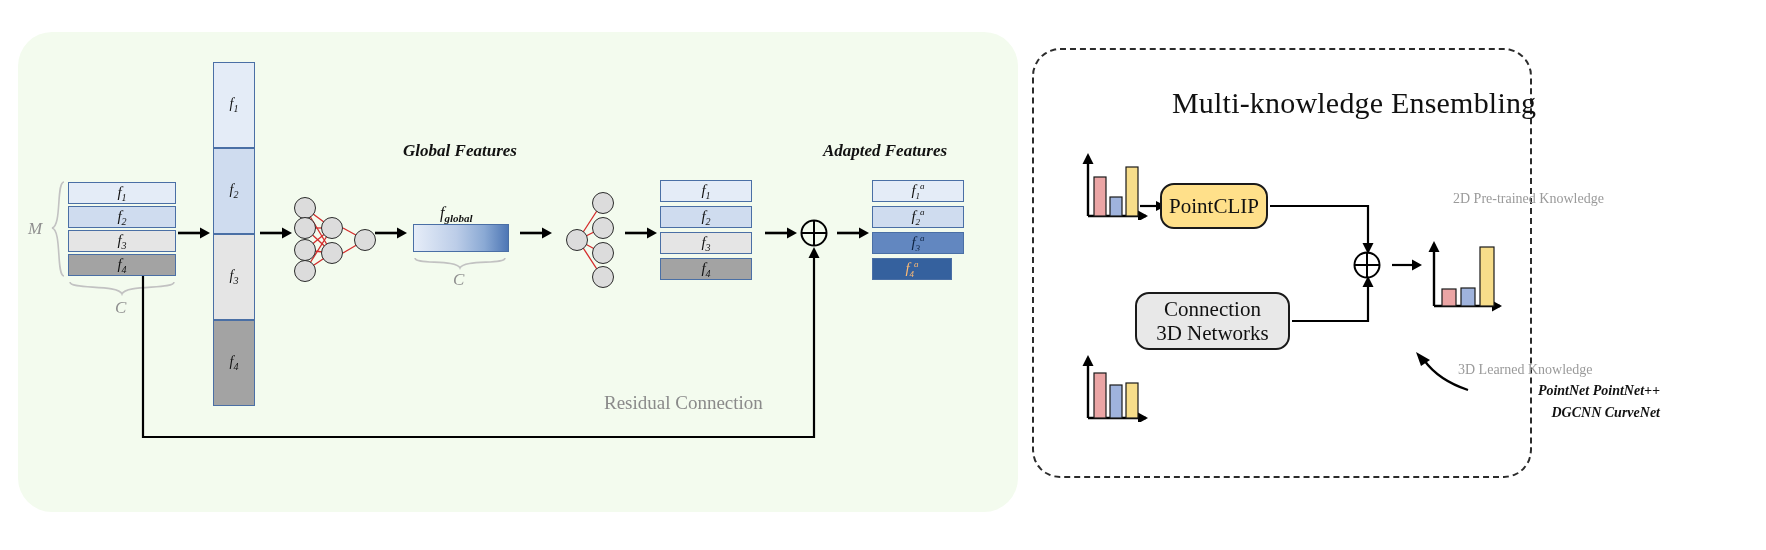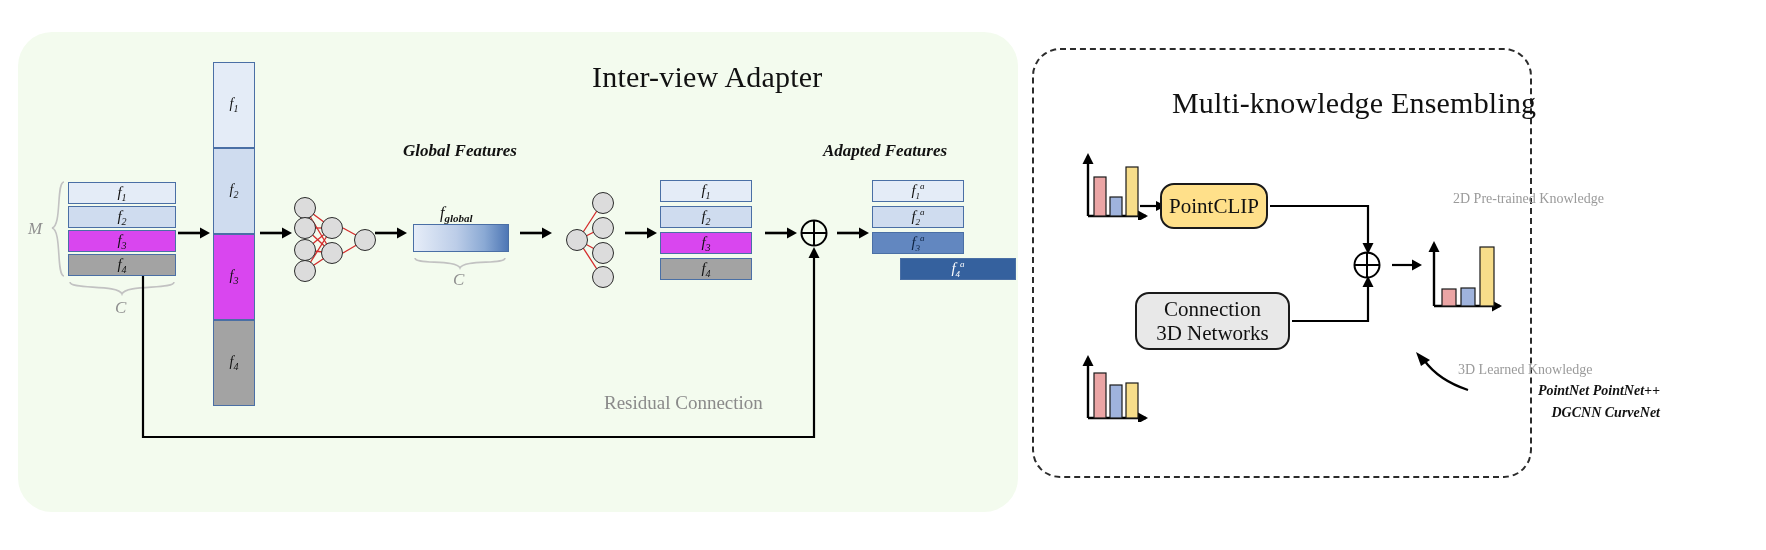--- a/index.html
+++ b/index.html
@@ -23,21 +23,21 @@
   }
 
   
   .fblock{
     position:absolute;border:1.6px solid #4a6fa5;box-sizing:border-box;
     display:flex;align-items:center;justify-content:center;
     font-style:italic;font-size:15px;color:#111;
   }
   .c1{background:#e4ecf7;}
   .c2{background:#cfdcef;}
-  .c3{background:#d946ef;}
+  .c3{background:#e5e5e5;}
   .c4{background:#a3a3a3;}
   .c4d{background:#35619e;}
   .c3d{background:#6287c0;}
 
   
   .vseg{
     position:absolute;left:213px;width:42px;border:1.6px solid #4a6fa5;
     box-sizing:border-box;display:flex;align-items:center;justify-content:center;
     font-style:italic;font-size:14px;color:#111;
   }
@@ -101,21 +101,20 @@
   
   .minichart{position:absolute;}
 </style>
 </head>
 <body>
 
 <div id="root">
 
   <div class="green-panel"></div>
 
-  <div class="panel-title" id="interview-title">Inter-view Adapter</div>
 
 
   <div class="fblock c1" style="left:68px;top:182px;width:108px;height:22px;">
     <span><i>f</i><sub style="font-size:10px;">1</sub></span>
   </div>
   <div class="fblock c2" style="left:68px;top:206px;width:108px;height:22px;">
     <span><i>f</i><sub style="font-size:10px;">2</sub></span>
   </div>
   <div class="fblock c3" style="left:68px;top:230px;width:108px;height:22px;">
     <span><i>f</i><sub style="font-size:10px;">3</sub></span>
@@ -268,21 +267,21 @@
 
   <div class="fblock c1" style="left:872px;top:180px;width:92px;height:22px;">
     <span><i>f</i><sub style="font-size:9px;">1</sub><sup style="font-size:9px;font-style:italic;">a</sup></span>
   </div>
   <div class="fblock c2" style="left:872px;top:206px;width:92px;height:22px;">
     <span><i>f</i><sub style="font-size:9px;">2</sub><sup style="font-size:9px;font-style:italic;">a</sup></span>
   </div>
   <div class="fblock c3d" style="left:872px;top:232px;width:92px;height:22px;color:#0d2240;">
     <span><i>f</i><sub style="font-size:9px;">3</sub><sup style="font-size:9px;font-style:italic;">a</sup></span>
   </div>
-  <div class="fblock c4d" style="left:872px;top:258px;width:116px;height:22px;color:#ffffff;margin-left:28px;">
+  <div class="fblock c4d" style="left:872px;top:258px;width:80px;height:22px;color:#fdba74;">
     <span><i>f</i><sub style="font-size:9px;">4</sub><sup style="font-size:9px;font-style:italic;">a</sup></span>
   </div>
 
   <svg class="mlp-svg" width="1766" height="550">
     <path d="M143 276 L143 437 L814 437 L814 258" fill="none" stroke="#000" stroke-width="2.2"></path>
     <polygon points="808.5,258 814,247 819.5,258" fill="#000"></polygon>
   </svg>
 
   <div class="gray-note" style="left:604px;top:392px;">Residual Connection</div>
 

